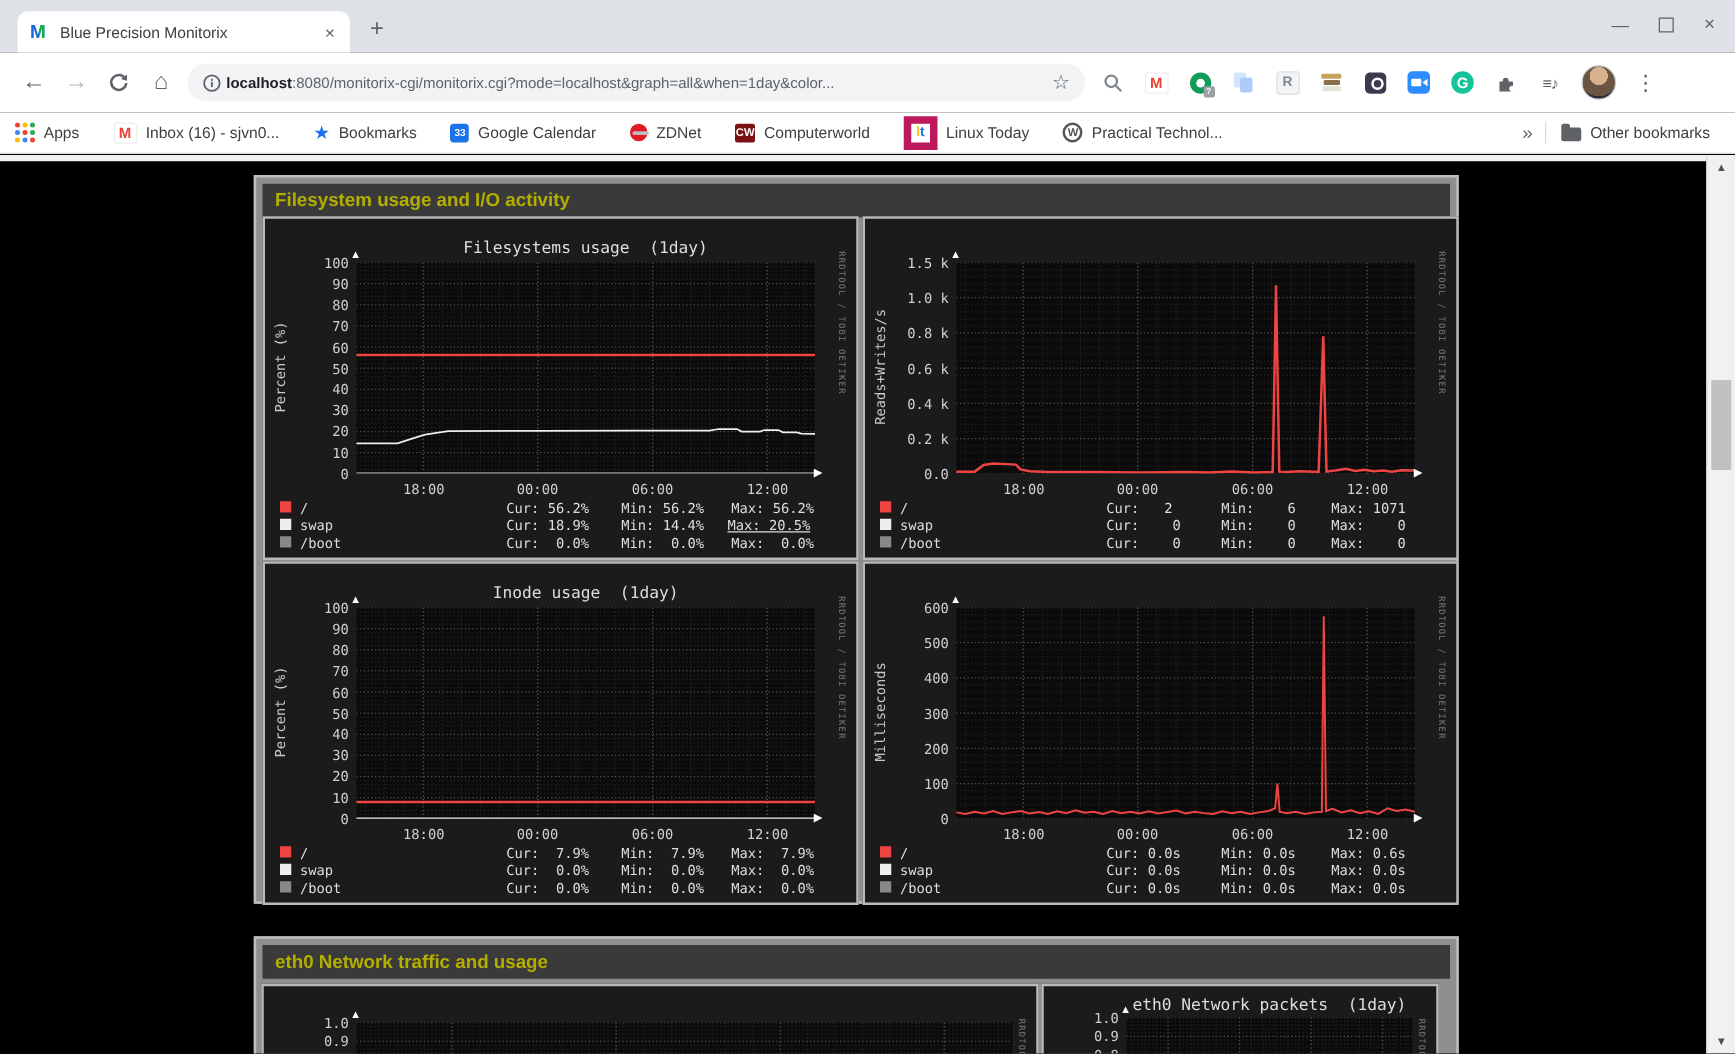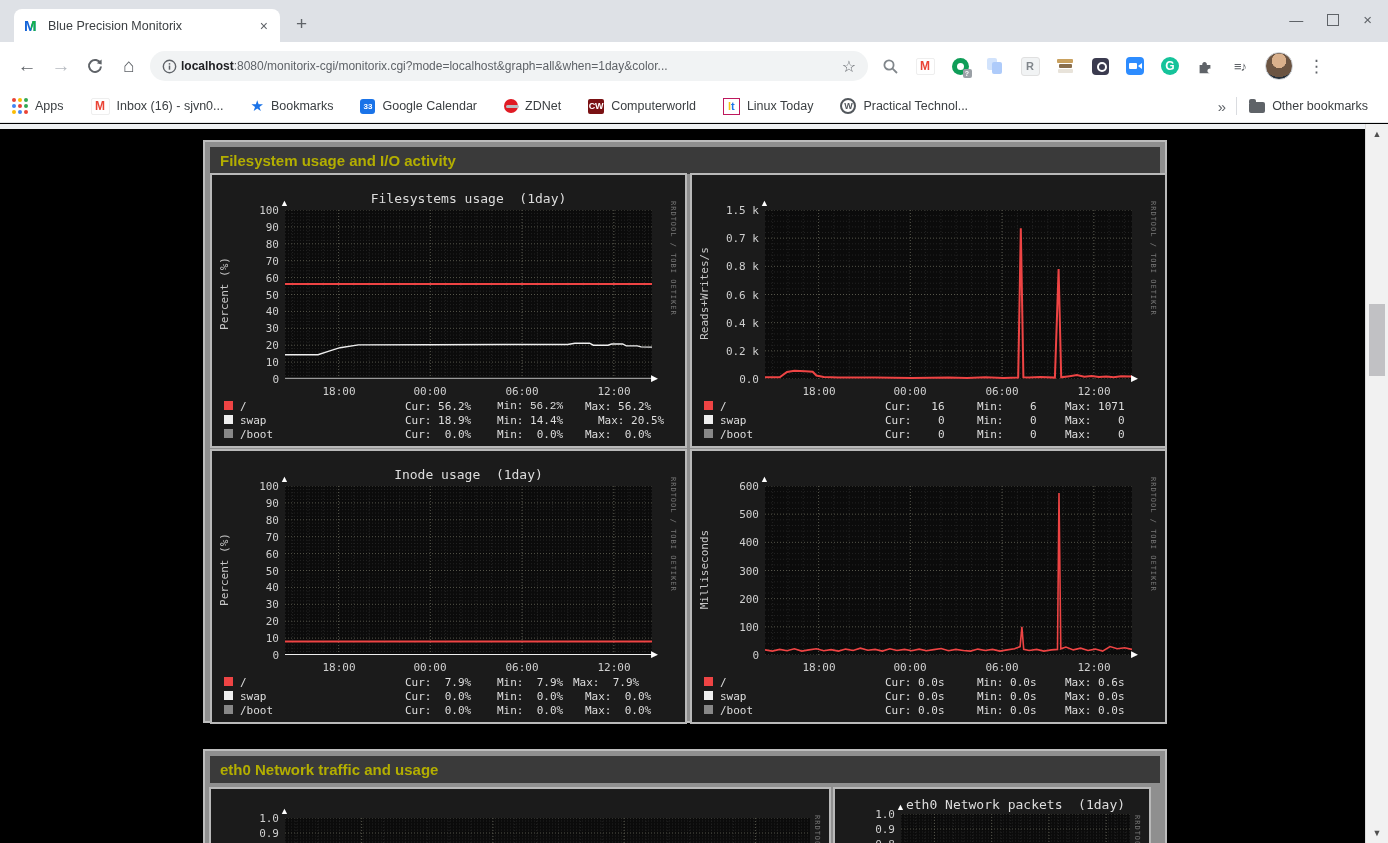--- a/index.html
+++ b/index.html
@@ -63,21 +63,21 @@
   .bitem{display:flex;align-items:center;gap:7px;margin-right:27px;font-size:12.5px;color:#3c4043;white-space:nowrap;}
   .appsgrid{display:grid;grid-template-columns:repeat(3,4px);grid-gap:2px;}
   .appsgrid i{width:4px;height:4px;border-radius:50%;}
   .bstar{color:#1a73e8;font-size:15px;}
   .cal{width:15px;height:15px;background:#1a73e8;border-radius:3px;color:#fff;font-size:8px;
        line-height:15px;text-align:center;font-weight:bold;}
   .zd{width:14px;height:14px;border-radius:50%;background:#e01b24;position:relative;}
   .zd i{position:absolute;left:2px;top:6px;width:13px;height:3px;background:#b9bdc1;border-radius:2px;}
   .cw{width:16px;height:15px;background:#7a1113;border-radius:2px;color:#fff;font-weight:bold;
       font-size:9px;line-height:15px;text-align:center;}
-  .ltic{width:15px;height:15px;background:#fff;border:1px solid #be185d;font-size:11px;line-height:14px;
+  .ltic{width:15px;height:15px;background:#fff;border:6px solid #be185d;font-size:11px;line-height:14px;
        text-align:center;font-weight:bold;}
   .ltic .l1{color:#f5c518;} .ltic .l2{color:#1a73e8;}
   .wp{width:16px;height:16px;border-radius:50%;border:2px solid #52575c;color:#52575c;box-sizing:border-box;
       font-size:9px;line-height:12px;text-align:center;font-weight:bold;}
   .chev{color:#5f6368;font-size:15px;margin:0 10px 0 4px;}
   .vdiv{width:1px;height:18px;background:#dadce0;margin-right:12px;}
   .folder{position:relative;width:16px;height:11px;background:#5f6368;border-radius:2px;margin-top:3px;}
   .folder:before{content:"";position:absolute;left:0;top:-3px;width:7px;height:4px;background:#5f6368;
       border-radius:2px 2px 0 0;}
   
@@ -372,27 +372,27 @@
         <div class="ytick" style="left: 9px; top: 198px; width: 58px;">0</div>
         <div class="xtick" style="left: 103px; top: 210px; width: 48px;">18:00</div>
         <div class="xtick" style="left: 194px; top: 210px; width: 48px;">00:00</div>
         <div class="xtick" style="left: 286px; top: 210px; width: 48px;">06:00</div>
         <div class="xtick" style="left: 378px; top: 210px; width: 48px;">12:00</div>
         <div class="arrow" style="left: 68px; top: 23px;">▲</div>
         <div class="arrow" style="left: 439px; top: 198px;">▶</div>
         <div class="lsw" style="left: 12px; top: 226px; background: rgb(238, 68, 68);"></div>
         <div class="legrow" style="left: 28px; top: 225px;">/</div>
         <div class="legrow" style="left: 193px; top: 225px;">Cur: 56.2%</div>
-        <div class="legrow" style="left: 285px; top: 225px; font-family: Liberation Mono, monospace;">Min: 56.2%</div>
+        <div class="legrow" style="left: 285px; top: 225px;">Min: 56.2%</div>
         <div class="legrow" style="left: 373px; top: 225px;">Max: 56.2%</div>
         <div class="lsw" style="left: 12px; top: 240px; background: rgb(238, 238, 238);"></div>
         <div class="legrow" style="left: 28px; top: 239px;">swap</div>
         <div class="legrow" style="left: 193px; top: 239px;">Cur: 18.9%</div>
         <div class="legrow" style="left: 285px; top: 239px;">Min: 14.4%</div>
-        <div class="legrow" style="left: 386px; top: 239px;">Max: 20.5%</div>
+        <div class="legrow" style="left: 370px; top: 239px; text-decoration: underline;">Max: 20.5%</div>
         <div class="lsw" style="left: 12px; top: 254px; background: rgb(136, 136, 136);"></div>
         <div class="legrow" style="left: 28px; top: 253px;">/boot</div>
         <div class="legrow" style="left: 193px; top: 253px;">Cur:  0.0%</div>
         <div class="legrow" style="left: 285px; top: 253px;">Min:  0.0%</div>
         <div class="legrow" style="left: 373px; top: 253px;">Max:  0.0%</div>
       </div>
       <div class="panel" style="left: 690px; top: 49px; width: 473px; height: 271px;">
         <div class="wmark" style="left: 457px; top: 26px;">RRDTOOL / TOBI OETIKER</div>
         <div class="ylab" style="left: -72px; top: 112px; width: 169px;">Reads+Writes/s</div>
         <div class="plot" style="left: 73px; top: 35px; width: 367px; height: 169px;">
@@ -453,35 +453,35 @@
             <line x1="0" y1="140.83333333333334" x2="367" y2="140.83333333333334" stroke="#55554a" stroke-width="1" stroke-dasharray="1,2"></line>
             <line x1="0" y1="169" x2="367" y2="169" stroke="#55554a" stroke-width="1" stroke-dasharray="1,2"></line>
             <line x1="53.581999999999994" y1="0" x2="53.581999999999994" y2="169" stroke="#55554a" stroke-width="1" stroke-dasharray="1,2"></line>
             <line x1="145.332" y1="0" x2="145.332" y2="169" stroke="#55554a" stroke-width="1" stroke-dasharray="1,2"></line>
             <line x1="237.082" y1="0" x2="237.082" y2="169" stroke="#55554a" stroke-width="1" stroke-dasharray="1,2"></line>
             <line x1="328.832" y1="0" x2="328.832" y2="169" stroke="#55554a" stroke-width="1" stroke-dasharray="1,2"></line>
             <polyline points="0.0,167.3 14.7,167.3 22.0,162.0 29.4,160.8 40.4,161.3 47.7,161.7 51.4,165.5 58.7,167.0 73.4,167.6 110.1,167.6 146.8,167.9 183.5,167.6 201.9,167.9 220.2,167.3 238.6,167.9 253.2,167.6 255.8,18.2 258.4,167.3 264.2,167.6 275.3,167.0 289.9,167.6 293.6,59.1 296.2,167.3 304.6,166.2 311.9,165.1 319.3,166.7 326.6,165.9 334.0,167.0 341.3,166.5 348.6,167.3 356.0,166.2 367.0,166.5" fill="none" stroke="#ee4444" stroke-width="2"></polyline>
           </svg>
         </div>
         <div class="ytick" style="left: 9px; top: 29px; width: 58px;">1.5 k</div>
-        <div class="ytick" style="left: 9px; top: 57px; width: 58px;">0.7 k</div>
+        <div class="ytick" style="left: 9px; top: 57px; width: 58px;">1.0 k</div>
         <div class="ytick" style="left: 9px; top: 85px; width: 58px;">0.8 k</div>
         <div class="ytick" style="left: 9px; top: 114px; width: 58px;">0.6 k</div>
         <div class="ytick" style="left: 9px; top: 142px; width: 58px;">0.4 k</div>
         <div class="ytick" style="left: 9px; top: 170px; width: 58px;">0.2 k</div>
         <div class="ytick" style="left: 9px; top: 198px; width: 58px;">0.0</div>
         <div class="xtick" style="left: 103px; top: 210px; width: 48px;">18:00</div>
         <div class="xtick" style="left: 194px; top: 210px; width: 48px;">00:00</div>
         <div class="xtick" style="left: 286px; top: 210px; width: 48px;">06:00</div>
         <div class="xtick" style="left: 378px; top: 210px; width: 48px;">12:00</div>
         <div class="arrow" style="left: 68px; top: 23px;">▲</div>
         <div class="arrow" style="left: 439px; top: 198px;">▶</div>
         <div class="lsw" style="left: 12px; top: 226px; background: rgb(238, 68, 68);"></div>
         <div class="legrow" style="left: 28px; top: 225px;">/</div>
-        <div class="legrow" style="left: 193px; top: 225px;">Cur:   16</div>
+        <div class="legrow" style="left: 193px; top: 225px;">Cur:   2</div>
         <div class="legrow" style="left: 285px; top: 225px;">Min:    6</div>
         <div class="legrow" style="left: 373px; top: 225px;">Max: 1071</div>
         <div class="lsw" style="left: 12px; top: 240px; background: rgb(238, 238, 238);"></div>
         <div class="legrow" style="left: 28px; top: 239px;">swap</div>
         <div class="legrow" style="left: 193px; top: 239px;">Cur:    0</div>
         <div class="legrow" style="left: 285px; top: 239px;">Min:    0</div>
         <div class="legrow" style="left: 373px; top: 239px;">Max:    0</div>
         <div class="lsw" style="left: 12px; top: 254px; background: rgb(136, 136, 136);"></div>
         <div class="legrow" style="left: 28px; top: 253px;">/boot</div>
         <div class="legrow" style="left: 193px; top: 253px;">Cur:    0</div>
@@ -591,21 +591,21 @@
         <div class="xtick" style="left: 103px; top: 210px; width: 48px;">18:00</div>
         <div class="xtick" style="left: 194px; top: 210px; width: 48px;">00:00</div>
         <div class="xtick" style="left: 286px; top: 210px; width: 48px;">06:00</div>
         <div class="xtick" style="left: 378px; top: 210px; width: 48px;">12:00</div>
         <div class="arrow" style="left: 68px; top: 23px;">▲</div>
         <div class="arrow" style="left: 439px; top: 198px;">▶</div>
         <div class="lsw" style="left: 12px; top: 226px; background: rgb(238, 68, 68);"></div>
         <div class="legrow" style="left: 28px; top: 225px;">/</div>
         <div class="legrow" style="left: 193px; top: 225px;">Cur:  7.9%</div>
         <div class="legrow" style="left: 285px; top: 225px;">Min:  7.9%</div>
-        <div class="legrow" style="left: 361px; top: 225px;">Max:  7.9%</div>
+        <div class="legrow" style="left: 373px; top: 225px;">Max:  7.9%</div>
         <div class="lsw" style="left: 12px; top: 240px; background: rgb(238, 238, 238);"></div>
         <div class="legrow" style="left: 28px; top: 239px;">swap</div>
         <div class="legrow" style="left: 193px; top: 239px;">Cur:  0.0%</div>
         <div class="legrow" style="left: 285px; top: 239px;">Min:  0.0%</div>
         <div class="legrow" style="left: 373px; top: 239px;">Max:  0.0%</div>
         <div class="lsw" style="left: 12px; top: 254px; background: rgb(136, 136, 136);"></div>
         <div class="legrow" style="left: 28px; top: 253px;">/boot</div>
         <div class="legrow" style="left: 193px; top: 253px;">Cur:  0.0%</div>
         <div class="legrow" style="left: 285px; top: 253px;">Min:  0.0%</div>
         <div class="legrow" style="left: 373px; top: 253px;">Max:  0.0%</div>

